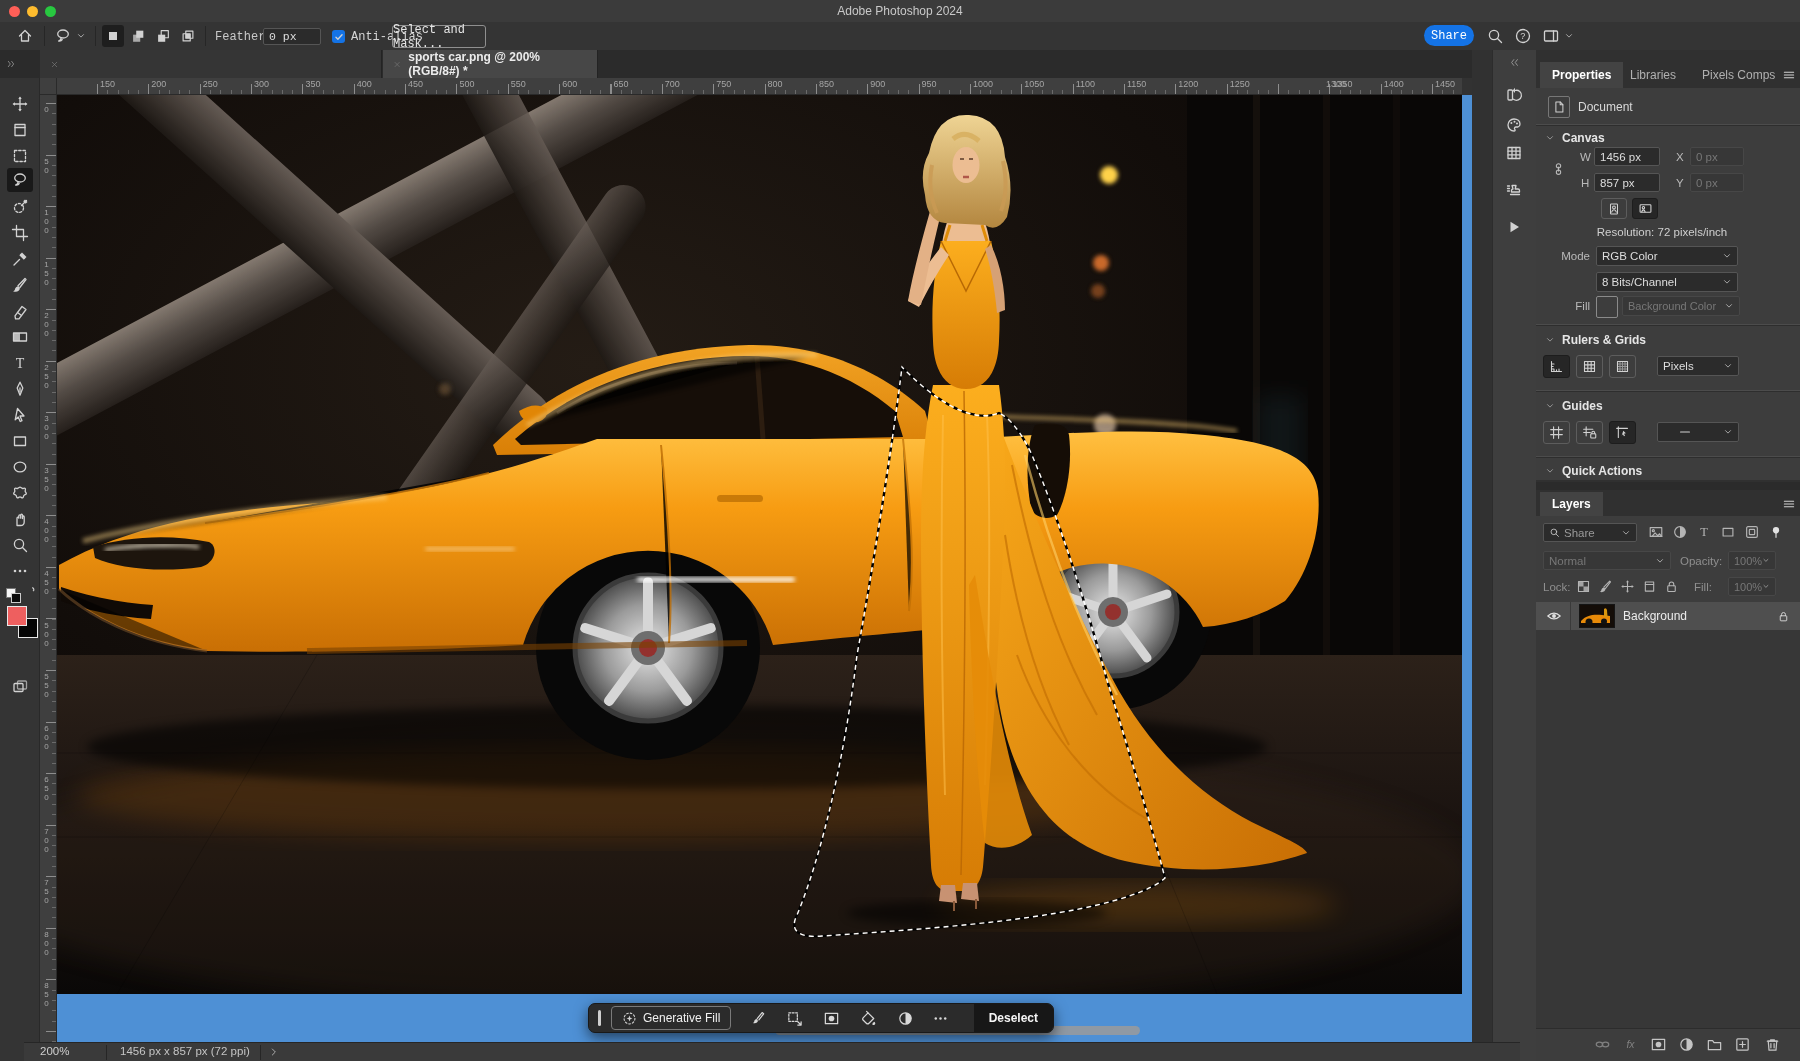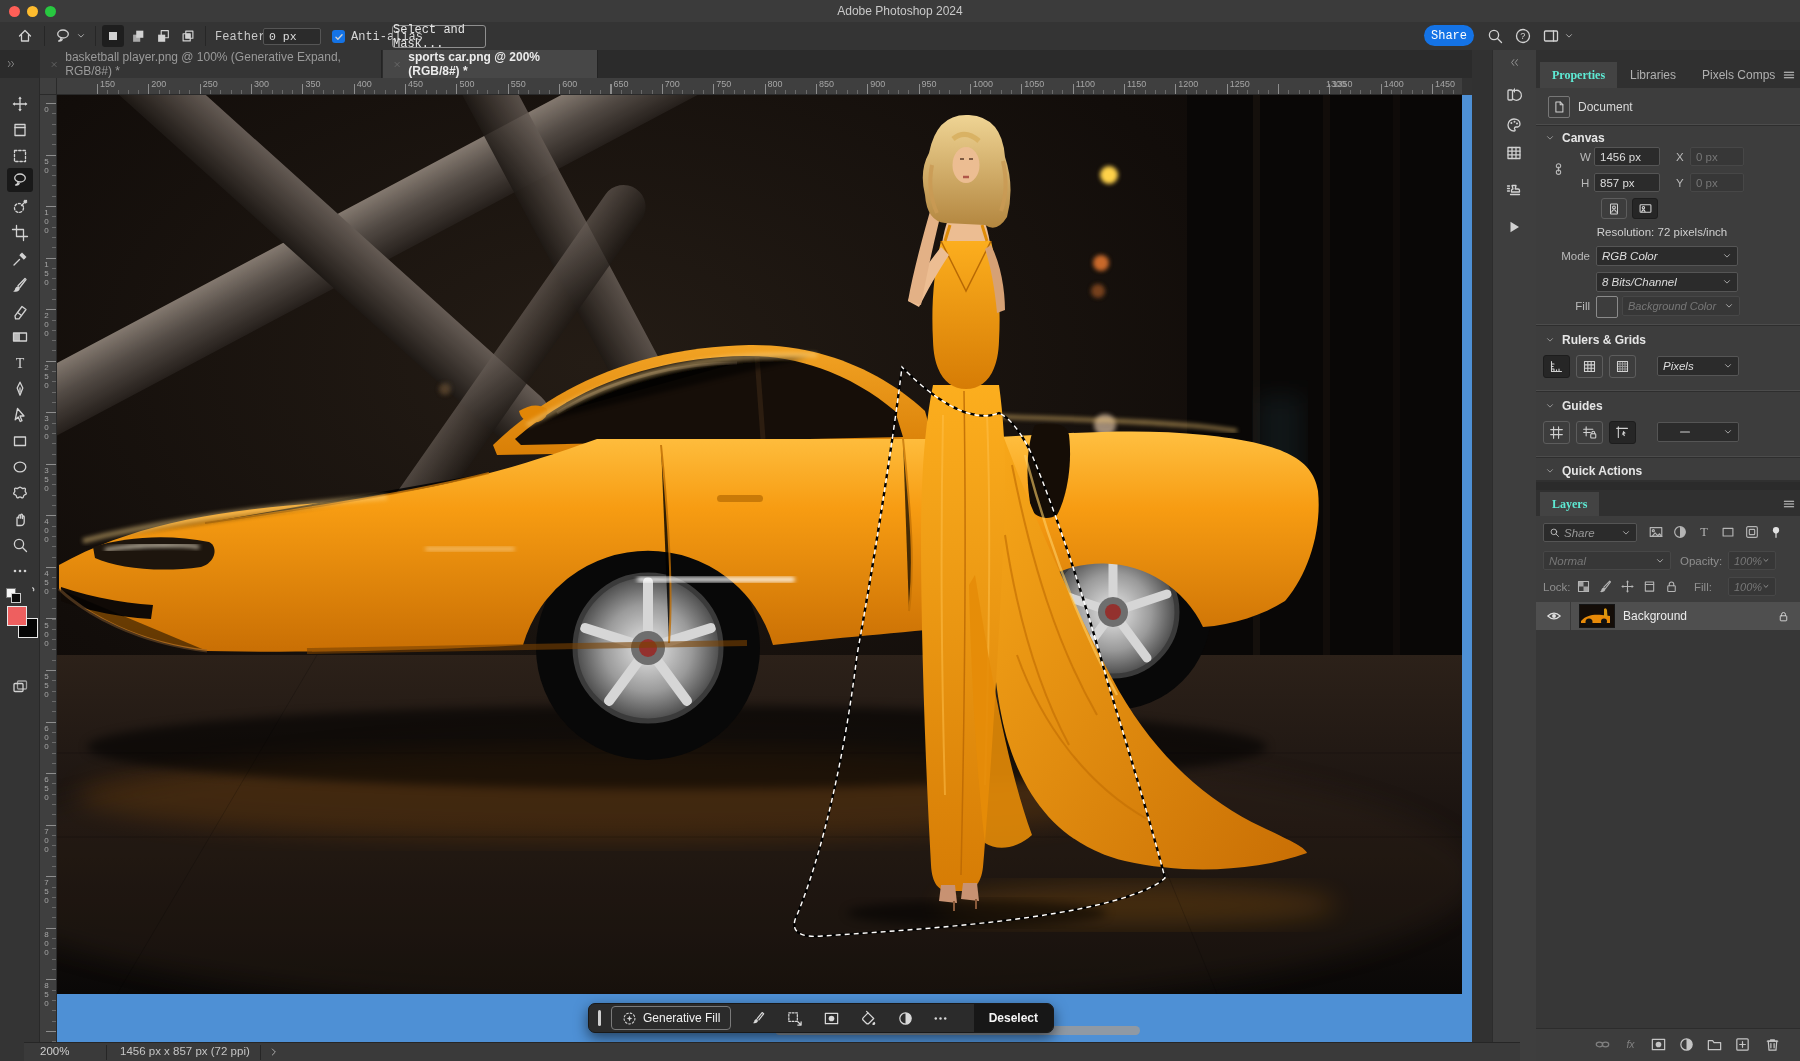--- a/index.html
+++ b/index.html
@@ -13,21 +13,21 @@
   .titlebar{left:0;top:0;width:1800px;height:22px;background:#3b3b3b;border-bottom:1px solid #282828;}
   .tl{width:11px;height:11px;border-radius:50%;top:6px;}
   .titletext{width:100%;text-align:center;top:4px;font-size:12px;color:#c9c9c9;}
   
   .optionsbar{left:0;top:22px;width:1800px;height:28px;background:#343434;border-bottom:1px solid #252525;font-family:Liberation Mono, monospace;}
   .vsep{width:1px;background:#262626;top:4px;height:20px;}
   .modebtn{width:22px;height:22px;top:3px;border-radius:3px;display:flex;align-items:center;justify-content:center;color:#c9c9c9;}
   .modebtn.on{background:#1e1e1e;color:#fff;}
   .fld,.dd{background:#2b2b2b;border:1px solid #555;border-radius:2px;color:#ddd;font-size:11.5px;
            display:flex;align-items:center;padding:0 5px;box-sizing:border-box;}
-  .dd{justify-content:space-between;font-style:italic;}
+  .dd{justify-content:space-between;}
   .dd .chv,{color:#aaa;}
   .dis{color:#777!important;border-color:#474747!important;background:#373737!important;}
   .checkbox{width:13px;height:13px;border-radius:3px;background:#1473e6;display:flex;align-items:center;justify-content:center;color:#fff;}
   .btn-outline{border:1px solid #8f8f8f;border-radius:3px;color:#e5e5e5;font-size:12px;
                display:flex;align-items:center;justify-content:center;background:transparent;}
   .sharebtn{background:#1473e6;color:#fff;border-radius:11px;font-size:12px;display:flex;align-items:center;justify-content:center;}
   
   .tabbar{left:0;top:50px;width:1536px;height:28px;background:#2b2b2b;}
   .doctab{top:0;height:28px;display:flex;align-items:center;gap:7px;padding:0 10px;box-sizing:border-box;
           font-size:12px;color:#9a9a9a;background:#353535;border-right:1px solid #232323;}
@@ -57,21 +57,21 @@
   .bluestrip-b{left:57px;top:994px;width:1405px;height:48px;background:#4e90d5;}
   .bluestrip-r{left:1462px;top:95px;width:10px;height:947px;background:#4e90d5;}
   .hscrollthumb{left:775px;top:1026px;width:365px;height:9px;border-radius:5px;background:#9b9b9b;opacity:.85;}
   .gapcol{left:1472px;top:50px;width:20px;height:1011px;background:#313131;}
   
   .iconstrip{left:1492px;top:50px;width:44px;height:1011px;background:#3e3e3e;border-left:1px solid #2c2c2c;box-sizing:border-box;}
   .stripbtn{left:1499px;width:30px;height:26px;display:flex;align-items:center;justify-content:center;color:#cfcfcf;border-radius:3px;}
   
   .rightcol{left:1536px;top:50px;width:264px;height:1011px;background:#303030;}
   .ptab{height:26px;display:flex;align-items:center;padding:0 12px;font-size:12px;color:#b0b0b0;}
-  .ptab.active{background:#434343;color:#5eead4;font-weight:bold;font-family:Liberation Serif, serif;}
+  .ptab.active{background:#434343;color:#ffffff;font-weight:bold;}
   .panelbody{background:#3d3d3d;}
   .sechead{font-weight:bold;color:#e5e5e5;font-size:12px;display:flex;align-items:center;gap:7px;}
   .sechead .chv{color:#b5b5b5;width:10px;height:10px;}
   .plabel{color:#b9b9b9;font-size:11.5px;}
   .divider{height:1px;background:#4c4c4c;box-shadow:0 1px 0 #2e2e2e;}
   .sqbtn{width:27px;height:23px;border:1px solid #5d5d5d;border-radius:3px;display:flex;align-items:center;justify-content:center;color:#c9c9c9;box-sizing:border-box;}
   .sqbtn.on{background:#262626;border-color:#1d1d1d;color:#efefef;}
   
   .layerrow{left:1536px;top:602px;width:264px;height:28px;background:#4f4f4f;display:flex;align-items:center;}
   .footrow{left:1536px;top:1028px;width:264px;height:33px;background:#3d3d3d;border-top:1px solid #2c2c2c;box-sizing:border-box;}
@@ -195,21 +195,20 @@
         <svg viewBox="0 0 18 18">
           <path d="m5 5 3 4-3 4M10 5l3 4-3 4"></path>
         </svg>
       </span>
     <div class="abs doctab" style="left:40px;width:342px;">
       <span class="ic x" data-icon="close">
           <svg viewBox="0 0 18 18">
             <path d="m4.5 4.5 9 9M13.5 4.5l-9 9"></path>
           </svg>
         </span>
-      <span>basketball player.png @ 100% (Generative Expand, RGB/8#) *</span>
     </div>
     <div class="abs doctab active" style="left:383px;width:215px;">
       <span class="ic x" data-icon="close">
           <svg viewBox="0 0 18 18">
             <path d="m4.5 4.5 9 9M13.5 4.5l-9 9"></path>
           </svg>
         </span>
       <span>sports car.png @ 200% (RGB/8#) *</span>
     </div>
   </div>

